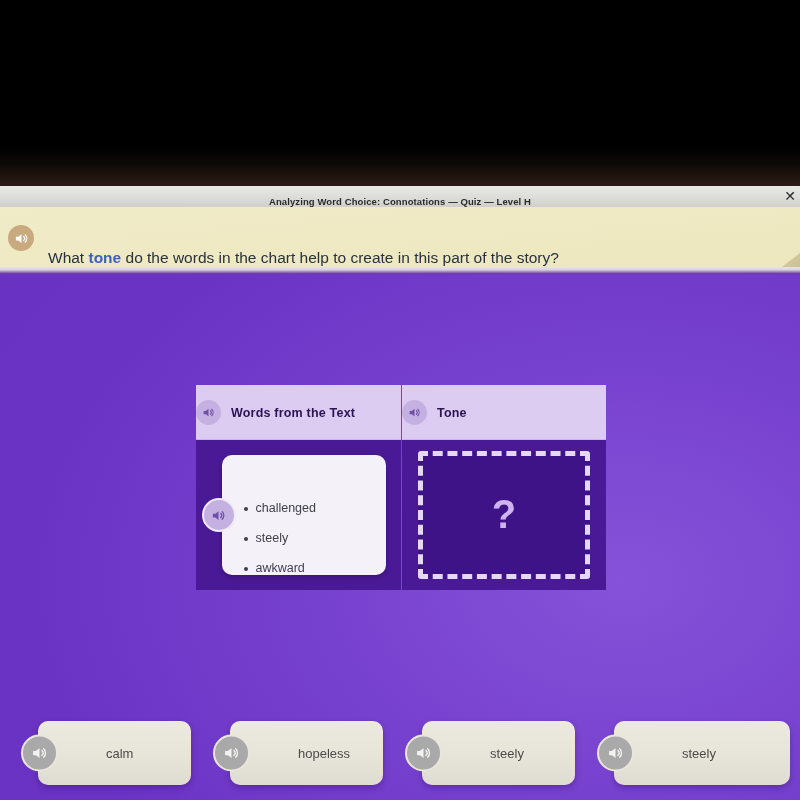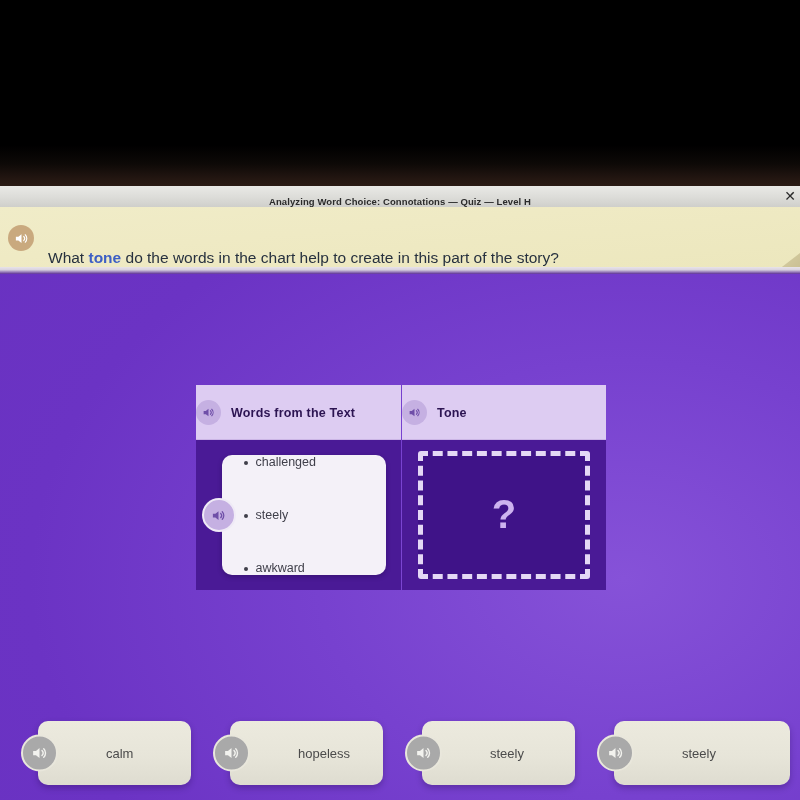--- a/index.html
+++ b/index.html
@@ -193,21 +193,21 @@
 
   .word-card {
     position: relative;
     width: 164px;
     height: 120px;
     background: #f4f1f8;
     border-radius: 10px;
     box-shadow: 0 2px 5px rgba(20,0,50,0.30);
     display: flex;
     flex-direction: column;
-    justify-content: space-between;
+    justify-content: flex-end;
     gap: 16px;
     padding-left: 34px;
     box-sizing: border-box;
     margin-left: 10px;
   }
   .word-item {
     font-size: 12.5px;
     color: #3f3f4a;
     position: relative;
   }

